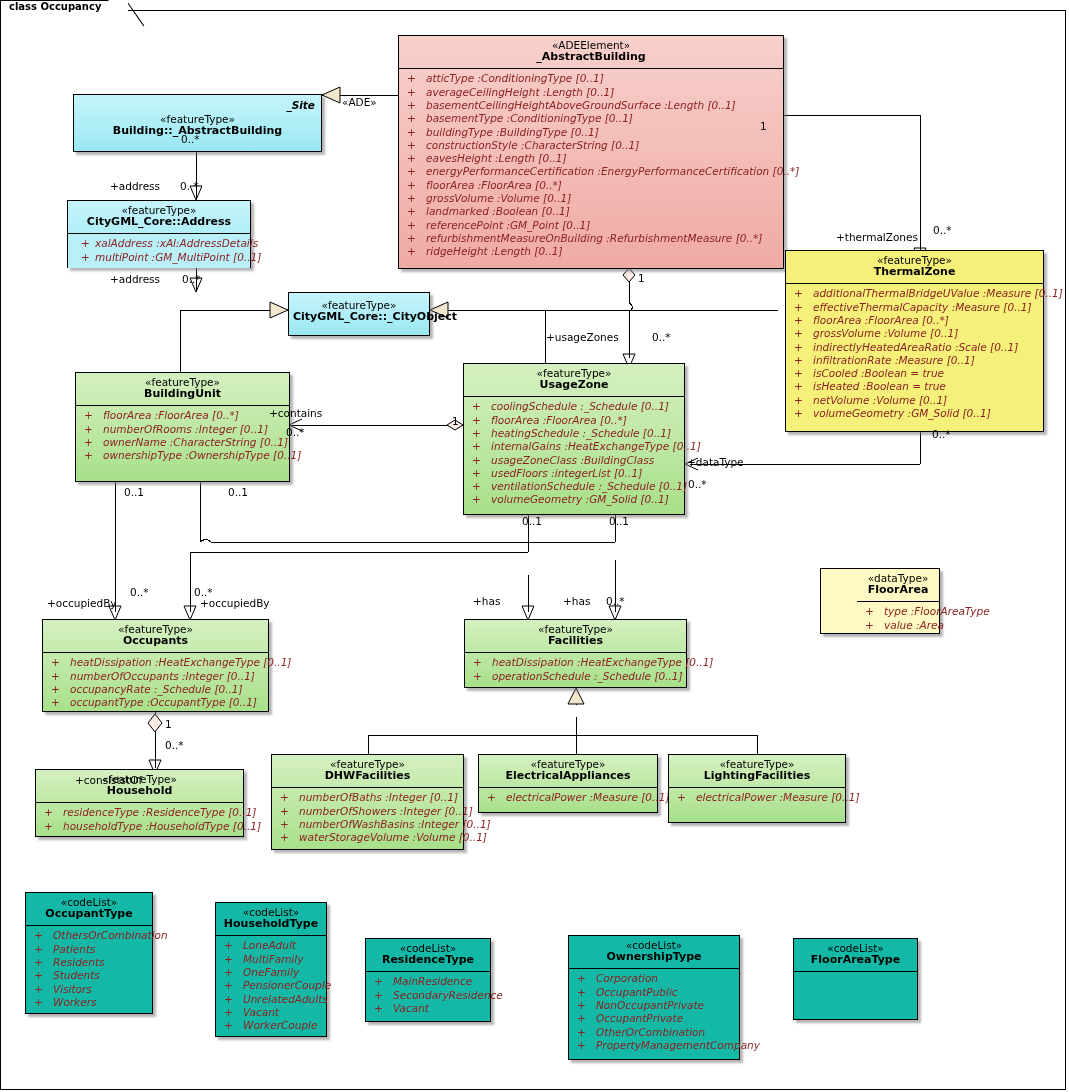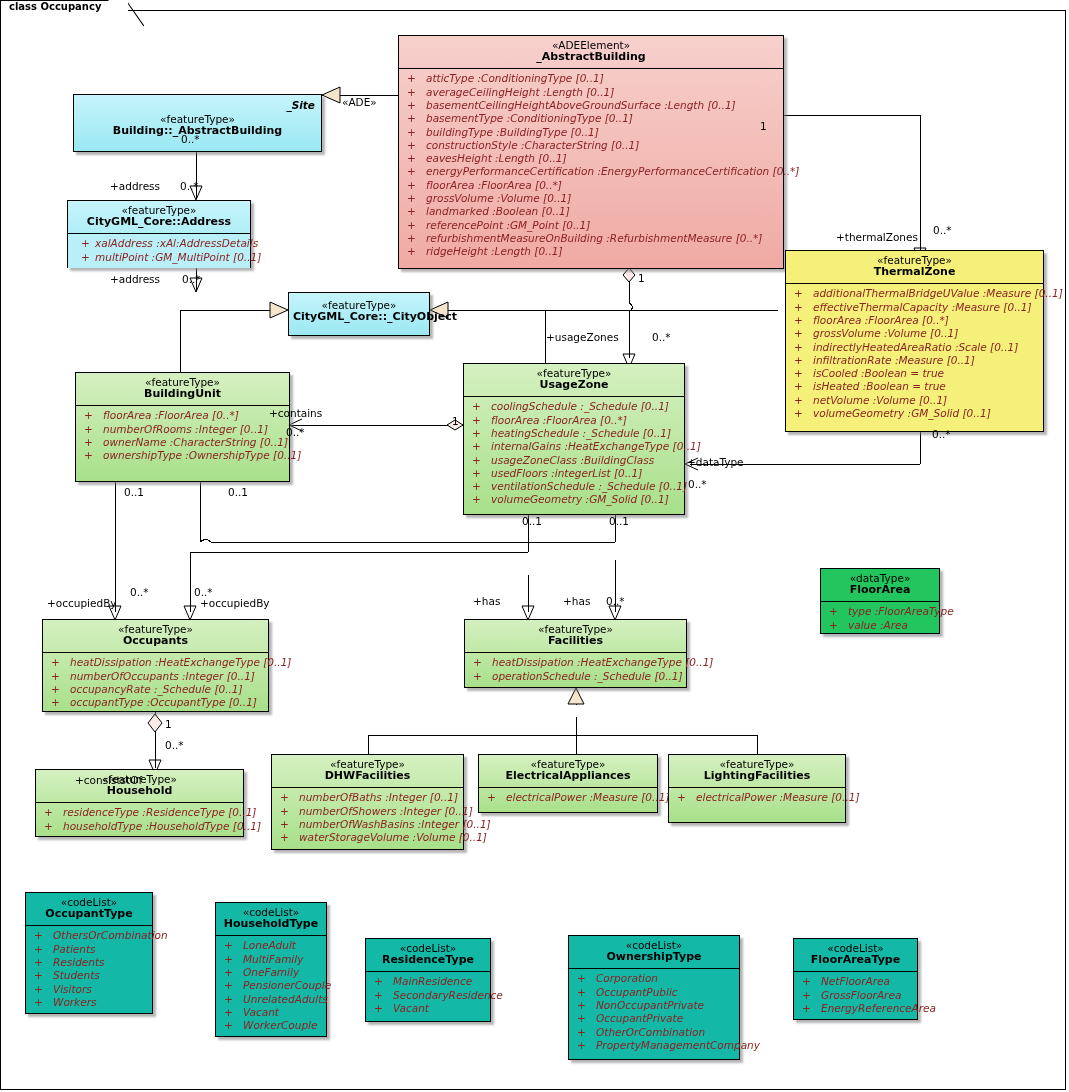--- a/index.html
+++ b/index.html
@@ -26,21 +26,21 @@
   .attr{font-size:10.5px;color:#8B2222;line-height:13.3px;white-space:nowrap;padding-left:6px;}
   .attr .pl{display:inline-block;width:19px;color:#8B2222;}
   .corner{position:absolute;right:6px;top:4px;font-size:10.5px;font-style:italic;font-weight:bold;color:#000;}
 
   
   .cyan{background:linear-gradient(to bottom,#c6f4fb,#9ae8f2);}
   .cyan .attrs{background:#b9f0f8;text-align:center;}
   .pink{background:linear-gradient(to bottom,#f7d0cc,#f0aaa4);}
   .green{background:linear-gradient(to bottom,#d5f0c0,#a8e08a);}
   .yellow{background:#f5f07a;}
-  .yellow2{background:#22c55e;}
+  .yellow2{background:#fef9c3;padding-left:36px;}
   .tan{background:#14b8a6;}
   .lbl{position:absolute;font-size:10.5px;color:#000;white-space:nowrap;z-index:4;}
   svg.ov{position:absolute;left:0;top:0;width:1069px;height:1092px;pointer-events:none;z-index:2;}
 </style>
 </head>
 <body>
 
 <div id="canvas">
 
   <div class="frame"></div>
@@ -388,25 +388,20 @@
         <div class="attr"><span class="pl">+</span>PropertyManagementCompany</div>
       </div>
   </div>
 
   <div class="box tan" style="left:793px;top:938px;width:125px;height:82px;">
     <div class="hdr">
       <div class="st">«codeList»</div>
       <div class="nm">FloorAreaType</div>
     </div>
     <div class="sep"></div>
-    <div class="attrs">
-        <div class="attr"><span class="pl">+</span>NetFloorArea</div>
-        <div class="attr"><span class="pl">+</span>GrossFloorArea</div>
-        <div class="attr"><span class="pl">+</span>EnergyReferenceArea</div>
-      </div>
   </div>
 
   <div class="lbl" style="left:342px;top:96px;">«ADE»</div>
 
   <div class="lbl" style="left:181px;top:133px;">0..*</div>
   <div class="lbl" style="left:110px;top:180px;">+address</div>
   <div class="lbl" style="left:180px;top:180px;">0..*</div>
 
   <div class="lbl" style="left:110px;top:273px;">+address</div>
   <div class="lbl" style="left:182px;top:273px;">0..*</div>

